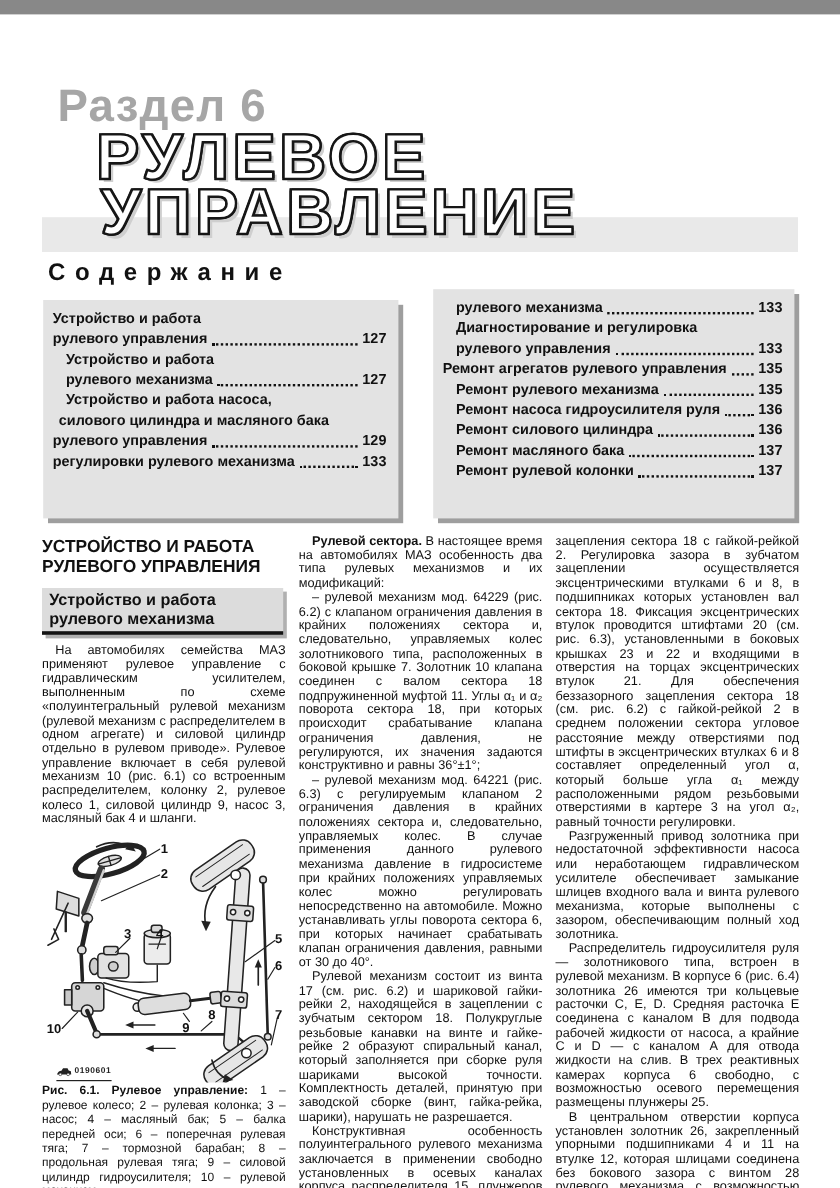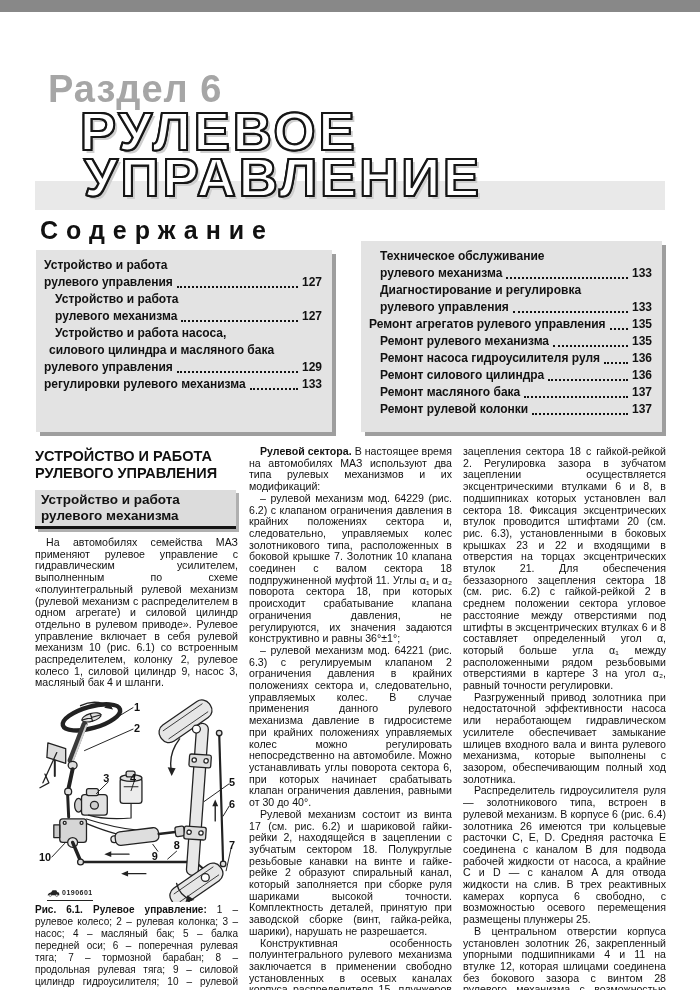--- a/index.html
+++ b/index.html
@@ -24,21 +24,21 @@
     -webkit-text-stroke:2px #161616;
     text-shadow:-1px -1px 0 #161616, 1px -1px 0 #161616,
                 -1px 1px 0 #161616, 1px 1px 0 #161616,
                  3px 3px 0 #cfcfcf;
   }
   #title-line1{left:80px; top:92px;}
   #title-line2{left:84px; top:138px;}
   
   .toc-title{
     position:absolute; left:40px; top:204px;
-    font-size:25px; font-weight:bold; letter-spacing:8px;
+    font-size:20px; font-weight:bold; letter-spacing:8px;
   }
   .toc-box{
     position:absolute; background:#e3e3e3; box-shadow:4px 4px 0 #9e9e9e;
     padding:7px 10px 6px 8px; font-weight:bold; font-size:12px; line-height:17px;
   }
   #toc-left{left:36px; top:238px; width:278px; height:169px;}
   #toc-right{left:361px; top:229px; width:283px; height:178px;}
   .toc-line{display:flex; align-items:flex-end;}
   .toc-line .t{white-space:nowrap;}
   .toc-line .dots{flex:1; border-bottom:2px dotted #111; margin:0 4px 3px 4px; min-width:8px;}
@@ -116,23 +116,20 @@
       </div>
     <div class="toc-line">
         <span class="t">регулировки рулевого механизма</span>
         <span class="dots"></span>
         <span class="pg">133</span>
       </div>
   </div>
 
   <div class="toc-box" id="toc-right">
     <div class="toc-line i1">
-        <span class="t">Техническое обслуживание</span>
-      </div>
-    <div class="toc-line i1">
         <span class="t">рулевого механизма</span>
         <span class="dots"></span>
         <span class="pg">133</span>
       </div>
     <div class="toc-line i1">
         <span class="t">Диагностирование и регулировка</span>
       </div>
     <div class="toc-line i1">
         <span class="t">рулевого управления</span>
         <span class="dots"></span>
@@ -338,21 +335,21 @@
           <span>0190601</span>
         </div>
       </div>
 
       <div class="caption">
         <span class="lead">Рис. 6.1. Рулевое управление:</span><span> 1 – рулевое колесо; 2 – рулевая колонка; 3 – насос; 4 – масляный бак; 5 – балка передней оси; 6 – поперечная рулевая тяга; 7 – тормозной барабан; 8 – продольная рулевая тяга; 9 – силовой цилиндр гидроусилителя; 10 – рулевой механизм</span>
       </div>
     </div>
 
     <div class="col">
-      <p class="ind"><b>Рулевой сектора.</b><span> В настоящее время на автомобилях МАЗ используют два типа рулевых механизмов и их модификаций:</span></p>
+      <p class="ind"><b>Рулевой сектора.</b><span> В настоящее время на автомобилях МАЗ особенность два типа рулевых механизмов и их модификаций:</span></p>
       <p class="ind">– рулевой механизм мод. 64229 (рис. 6.2) с клапаном ограничения давления в крайних положениях сектора и, следовательно, управляемых колес золотникового типа, расположенных в боковой крышке 7. Золотник 10 клапана соединен с валом сектора 18 подпружиненной муфтой 11. Углы α₁ и α₂ поворота сектора 18, при которых происходит срабатывание клапана ограничения давления, не регулируются, их значения задаются конструктивно и равны 36°±1°;</p>
       <p class="ind">– рулевой механизм мод. 64221 (рис. 6.3) с регулируемым клапаном 2 ограничения давления в крайних положениях сектора и, следовательно, управляемых колес. В случае применения данного рулевого механизма давление в гидросистеме при крайних положениях управляемых колес можно регулировать непосредственно на автомобиле. Можно устанавливать углы поворота сектора 6, при которых начинает срабатывать клапан ограничения давления, равными от 30 до 40°.</p>
       <p class="ind">Рулевой механизм состоит из винта 17 (см. рис. 6.2) и шариковой гайки-рейки 2, находящейся в зацеплении с зубчатым сектором 18. Полукруглые резьбовые канавки на винте и гайке-рейке 2 образуют спиральный канал, который заполняется при сборке руля шариками высокой точности. Комплектность деталей, принятую при заводской сборке (винт, гайка-рейка, шарики), нарушать не разрешается.</p>
       <p class="ind">Конструктивная особенность полуинтегрального рулевого механизма заключается в применении свободно установленных в осевых каналах корпуса распределителя 15, плунжеров 14, разгруженного винтового привода золотника 16, торсиона 4 в качестве центрирующего элемента золотника 16, прямозубого</p>
     </div>
 
     <div class="col">
       <p>зацепления сектора 18 с гайкой-рейкой 2. Регулировка зазора в зубчатом зацеплении осуществляется эксцентрическими втулками 6 и 8, в подшипниках которых установлен вал сектора 18. Фиксация эксцентрических втулок проводится штифтами 20 (см. рис. 6.3), установленными в боковых крышках 23 и 22 и входящими в отверстия на торцах эксцентрических втулок 21. Для обеспечения беззазорного зацепления сектора 18 (см. рис. 6.2) с гайкой-рейкой 2 в среднем положении сектора угловое расстояние между отверстиями под штифты в эксцентрических втулках 6 и 8 составляет определенный угол α, который больше угла α₁ между расположенными рядом резьбовыми отверстиями в картере 3 на угол α₂, равный точности регулировки.</p>
       <p class="ind">Разгруженный привод золотника при недостаточной эффективности насоса или неработающем гидравлическом усилителе обеспечивает замыкание шлицев входного вала и винта рулевого механизма, которые выполнены с зазором, обеспечивающим полный ход золотника.</p>
       <p class="ind">Распределитель гидроусилителя руля — золотникового типа, встроен в рулевой механизм. В корпусе 6 (рис. 6.4) золотника 26 имеются три кольцевые расточки C, E, D. Средняя расточка E соединена с каналом B для подвода рабочей жидкости от насоса, а крайние C и D — с каналом A для отвода жидкости на слив. В трех реактивных камерах корпуса 6 свободно, с возможностью осевого перемещения размещены плунжеры 25.</p>

